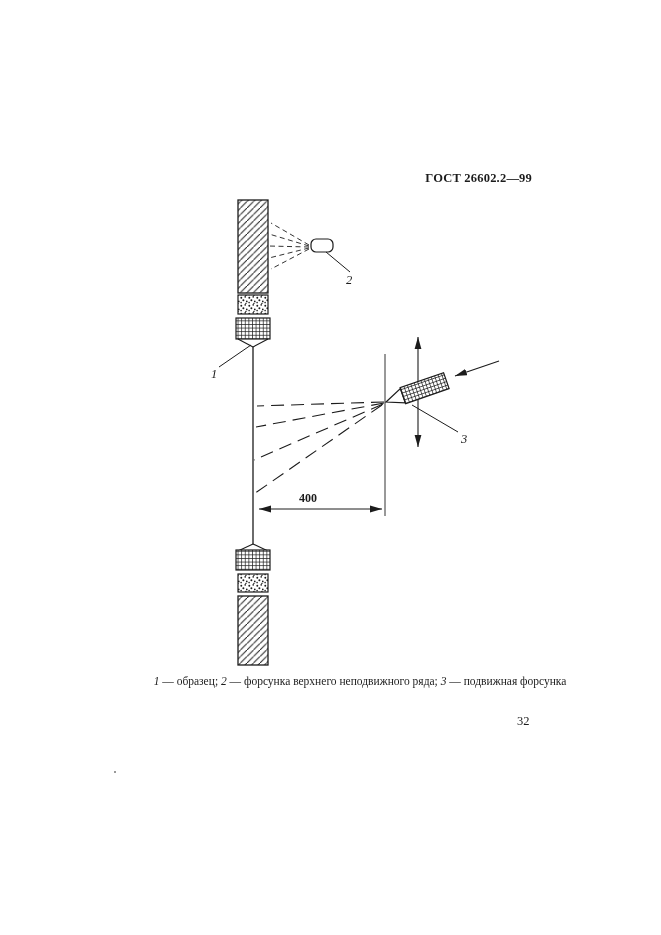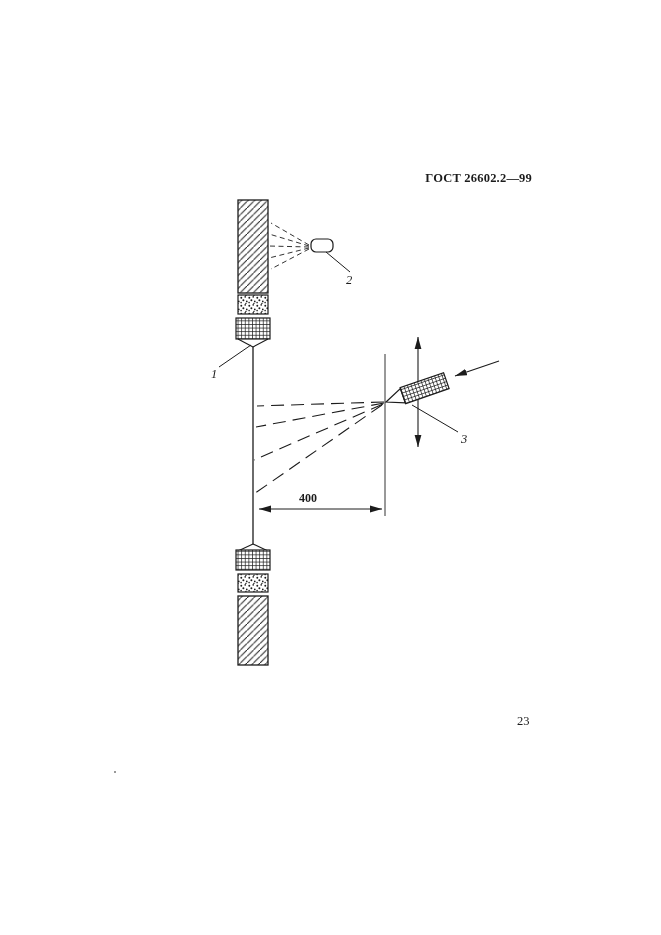--- a/index.html
+++ b/index.html
@@ -118,19 +118,20 @@
       <text class="callout" x="461" y="443">3</text>
     </g>
 
     <g>
       <line x1="385" y1="354" x2="385" y2="516" stroke="#1c1c1c" stroke-width="0.9"></line>
       <line x1="259" y1="509" x2="382" y2="509" stroke="#1c1c1c" stroke-width="1" marker-start="url(#m-arrow)" marker-end="url(#m-arrow)"></line>
       <text class="dim" x="308" y="502" text-anchor="middle">400</text>
     </g>
   </svg>
 
+  <div class="legend"><span class="cap-num">1</span><span> — образец; </span><span class="cap-num">2</span><span> — форсунка верхнего неподвижного ряда; </span><span class="cap-num">3</span><span> — подвижная форсунка</span></div>
 
 
-  <div class="page-number">23</div>
+  <div class="page-number">32</div>
 
   <div class="speck"></div>
 
 </div>
 
 </body></html>

